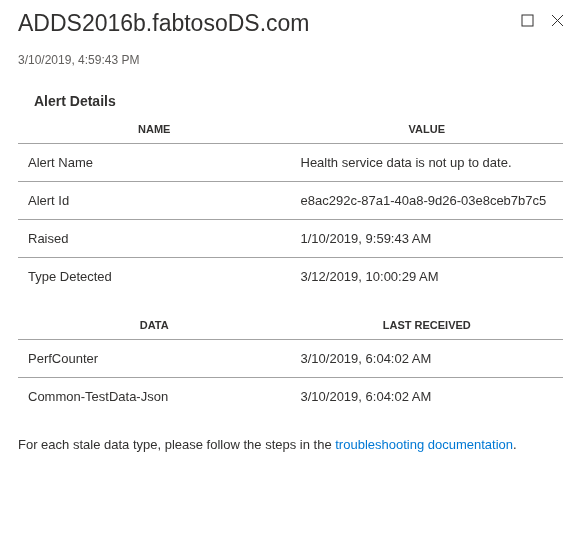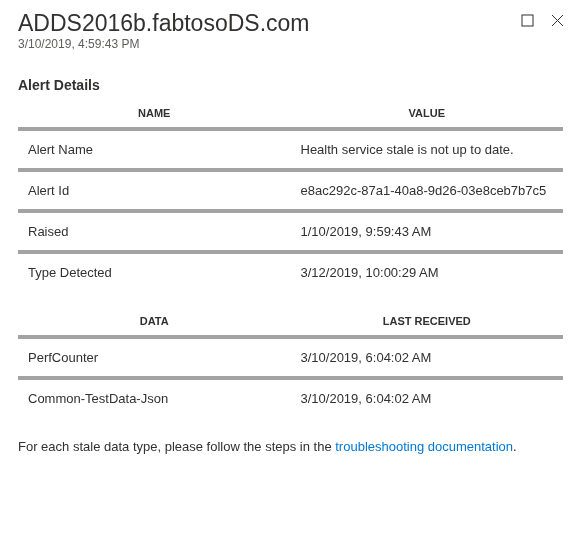--- a/index.html
+++ b/index.html
@@ -21,21 +21,21 @@
       position: relative;
     }
     .title {
       font-size: 23px;
       font-weight: 400;
       color: #323130;
     }
     .timestamp {
       font-size: 12px;
       color: #605e5c;
-      margin-top: 0px;
+      margin-top: 16px;
     }
     .window-controls {
       position: absolute;
       top: 10px;
       right: 14px;
       display: flex;
       gap: 10px;
     }
     .window-btn {
       width: 20px;
@@ -52,39 +52,40 @@
     }
     .section {
       padding: 12px 18px 4px 18px;
     }
     .section-title {
       font-size: 14px;
       font-weight: 600;
       color: #323130;
       margin-bottom: 6px;
       margin-top: 8px;
+      margin-left: 16px;
     }
     table {
       width: 100%;
       border-collapse: collapse;
     }
     thead th {
       font-size: 11px;
       font-weight: 600;
       color: #323130;
       text-align: center;
       padding: 8px 10px;
       text-transform: uppercase;
     }
     tbody td {
       font-size: 13px;
       font-weight: 400;
       color: #323130;
       padding: 11px 10px;
-      border-top: 4px solid #a3a3a3;
+      border-top: 1px solid #a3a3a3;
     }
     thead th:first-child,
     tbody td:first-child {
       width: 50%;
     }
     .footer-text {
       padding: 18px 18px 10px 18px;
       font-size: 13px;
       color: #323130;
     }
@@ -121,21 +122,21 @@
   <table>
     <thead>
       <tr>
         <th>NAME</th>
         <th>VALUE</th>
       </tr>
     </thead>
     <tbody>
       <tr>
         <td>Alert Name</td>
-        <td>Health service stale is not up to date.</td>
+        <td>Health service data is not up to date.</td>
       </tr>
       <tr>
         <td>Alert Id</td>
         <td>e8ac292c-87a1-40a8-9d26-03e8ceb7b7c5</td>
       </tr>
       <tr>
         <td>Raised</td>
         <td>1/10/2019, 9:59:43 AM</td>
       </tr>
       <tr>

